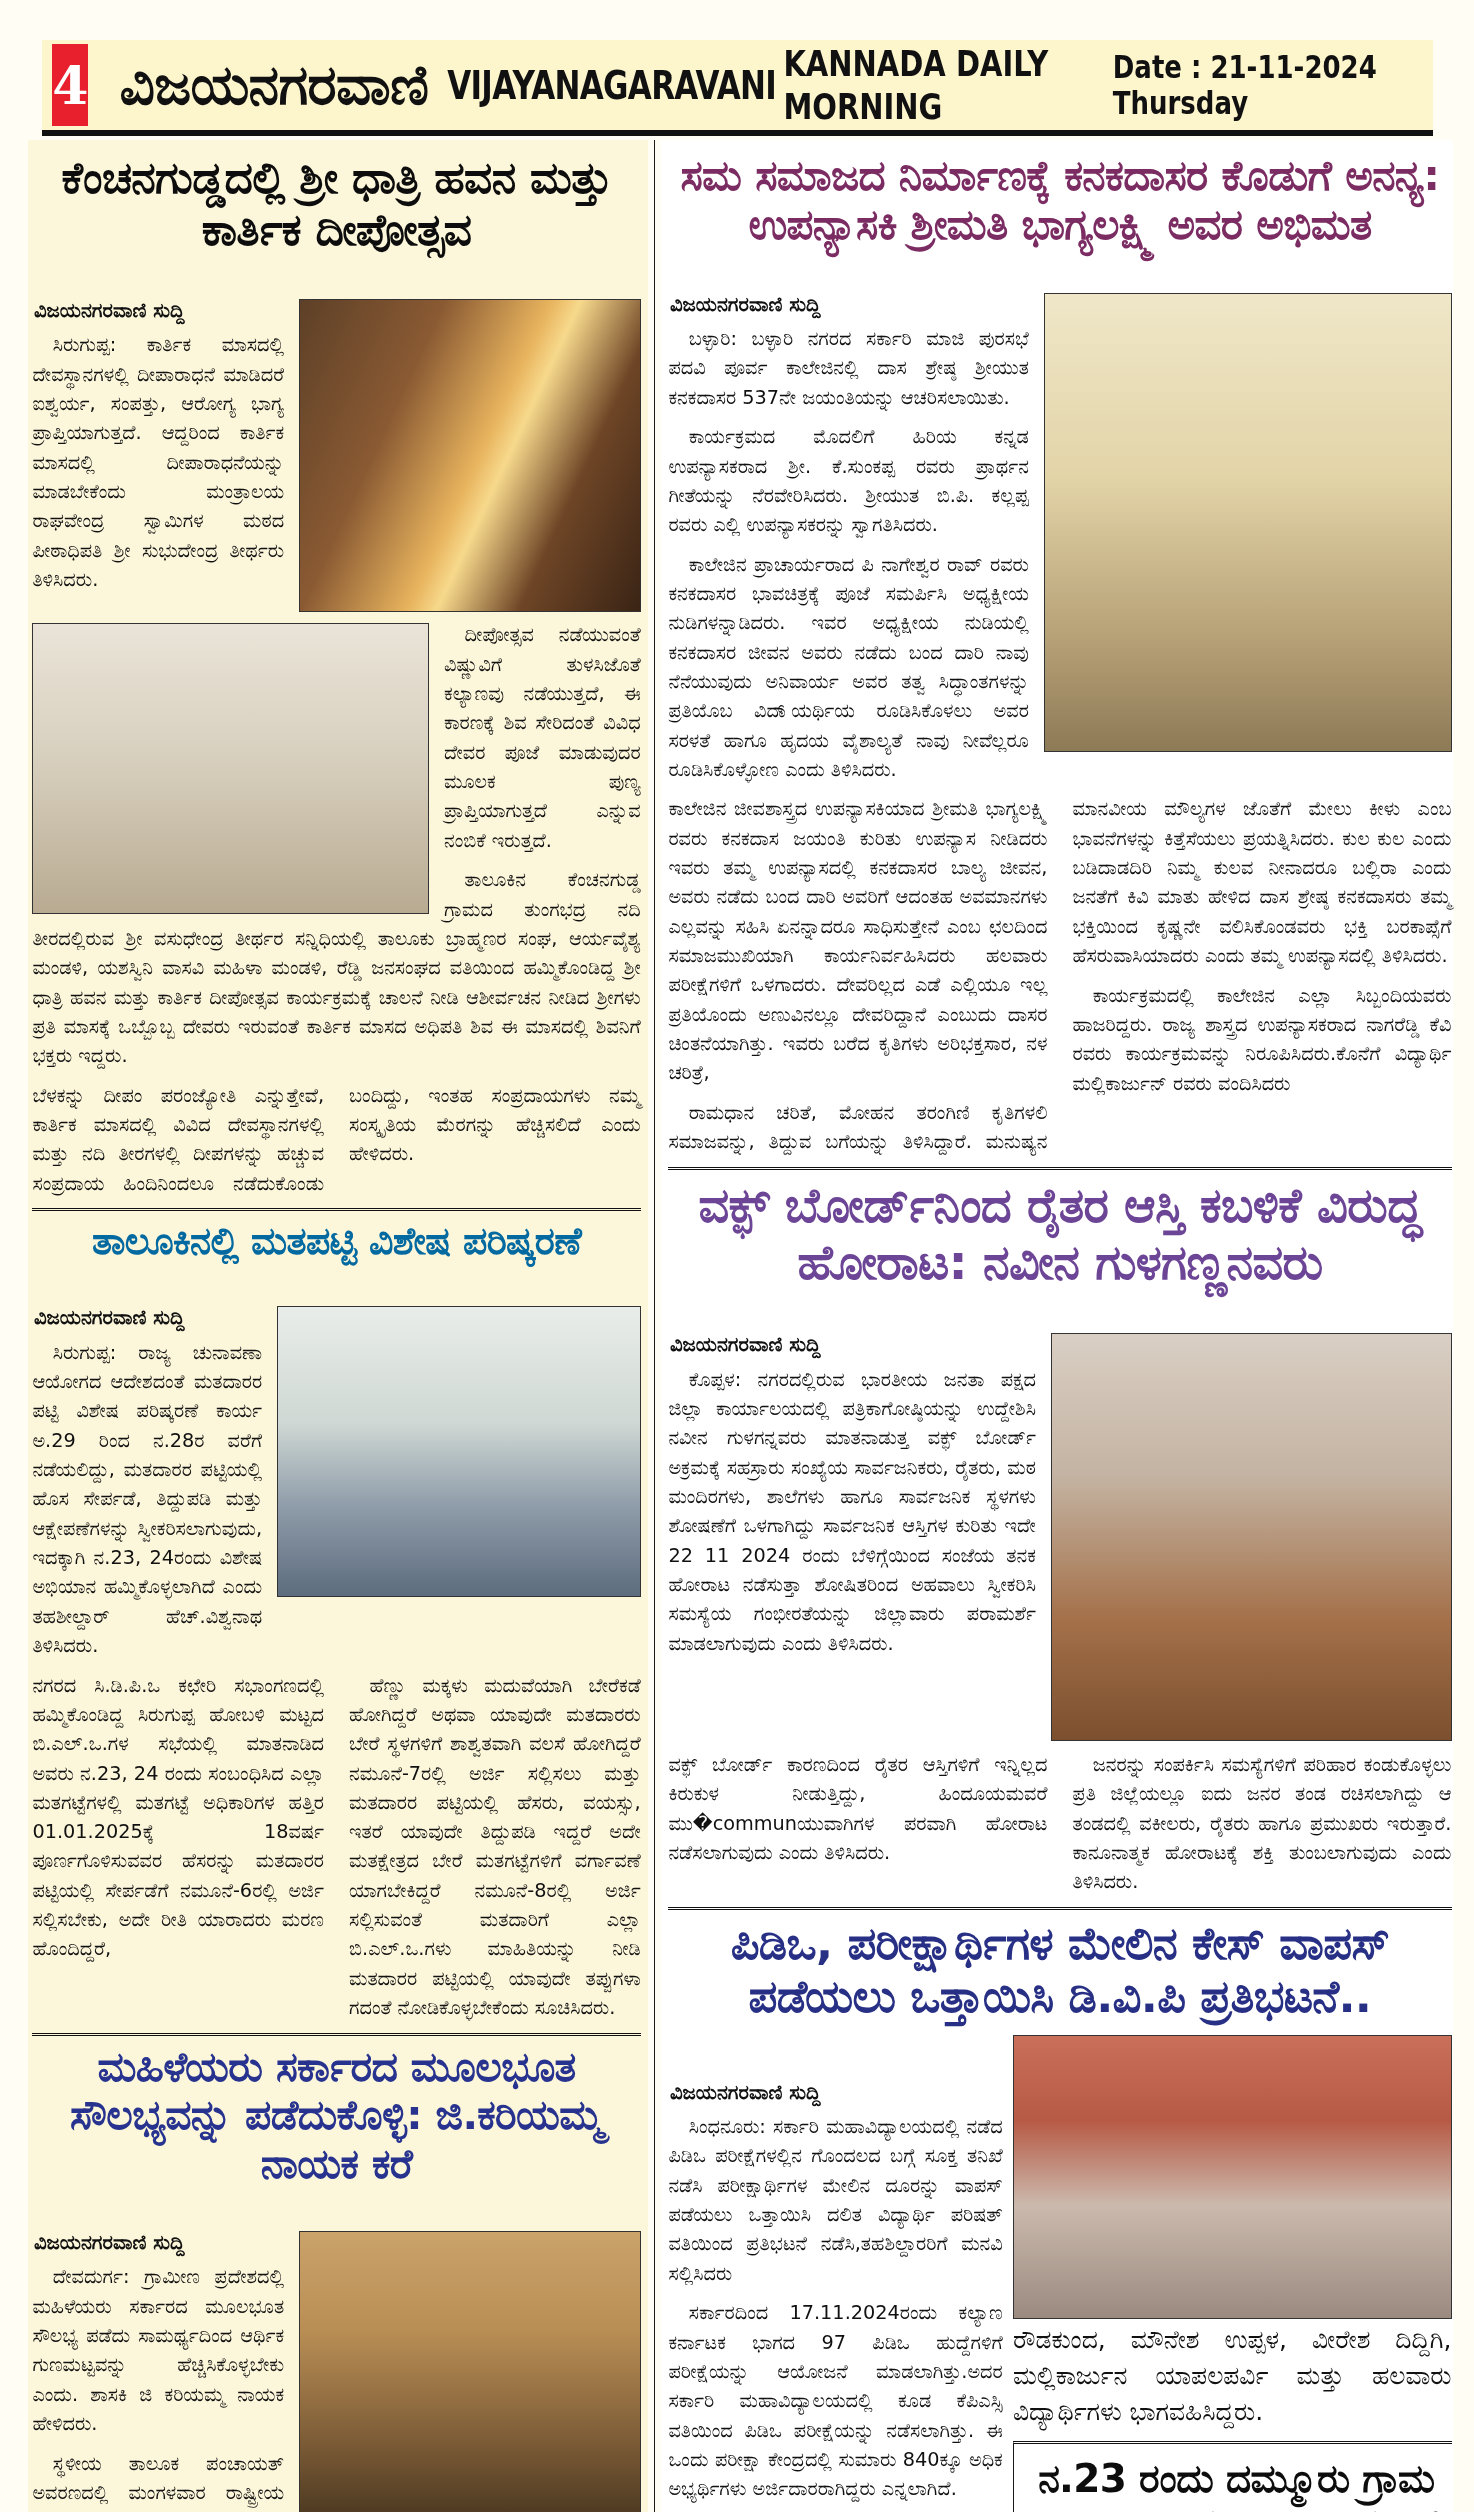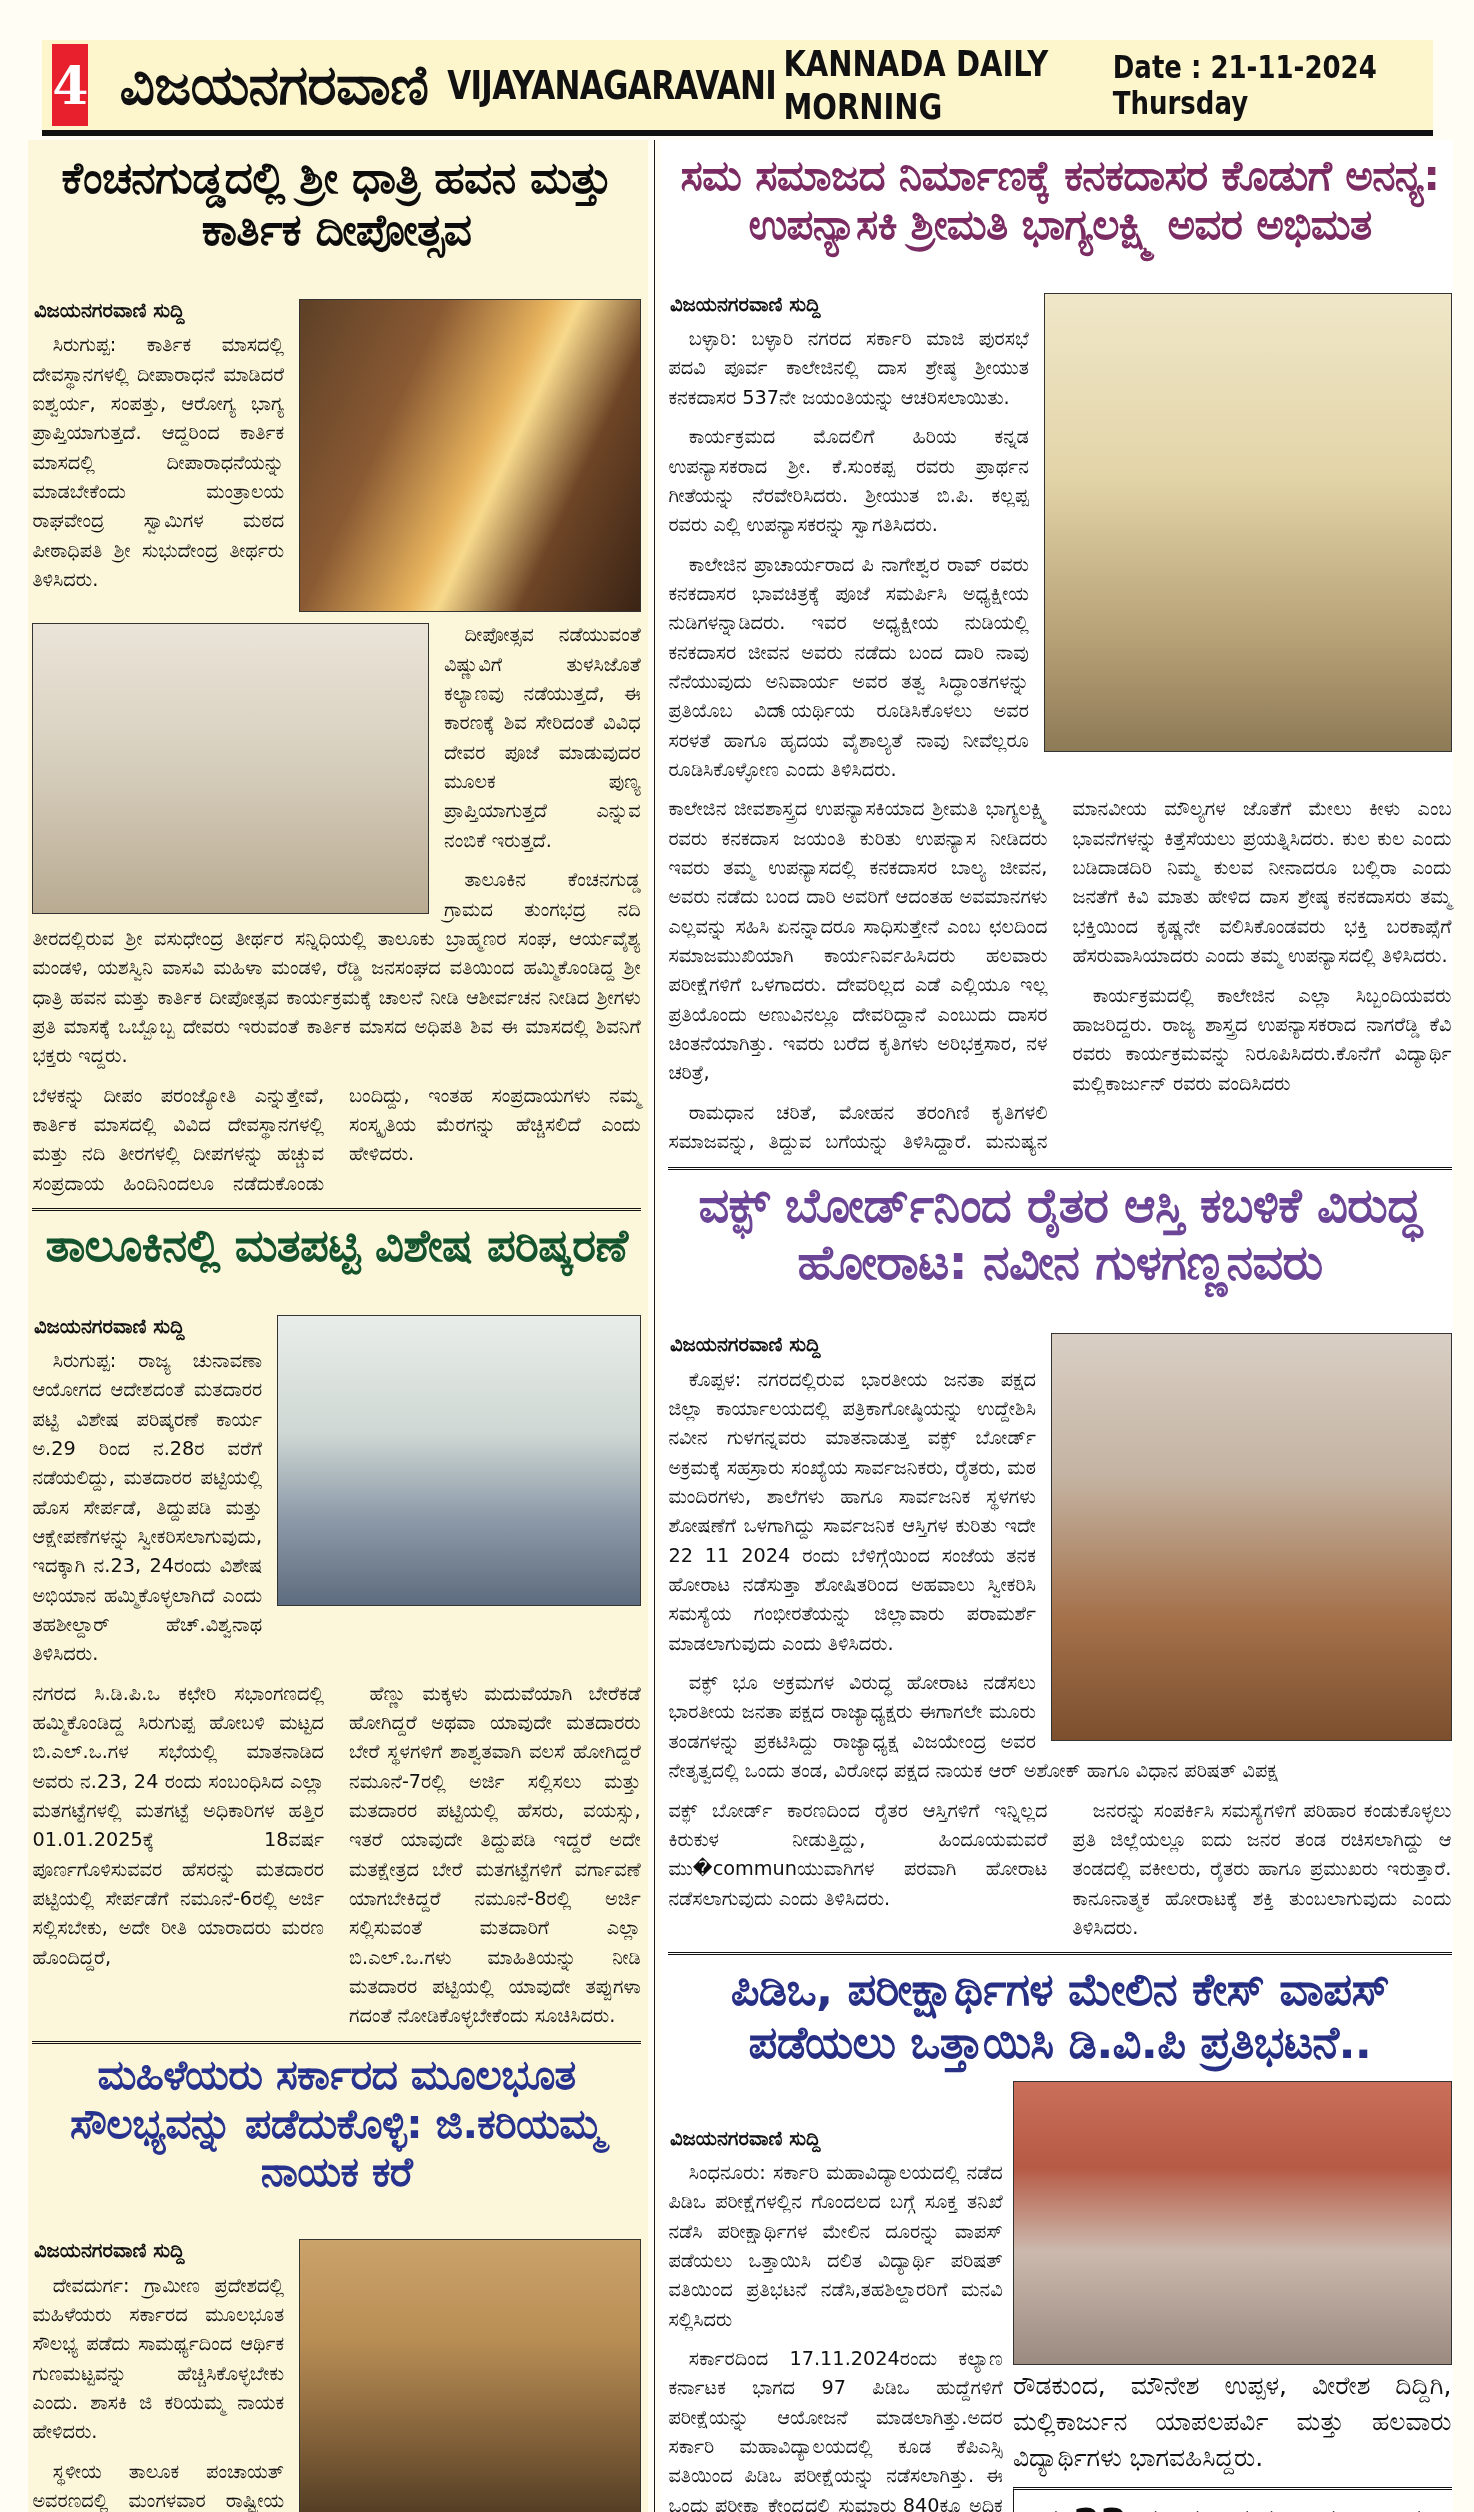--- a/index.html
+++ b/index.html
@@ -15,21 +15,21 @@
   .mast-date{margin-left:auto;font-size:26px;font-weight:800;transform:scaleY(1.2);}
 
   
   .main{display:flex;margin:4.4px 22px 0 28px;}
   .region-left{width:620px;background:#fcf6da;padding:4.4px 7.3px 0 4.4px;box-sizing:border-box;}
   .vrule{width:1.5px;background:#1a1a1a;margin:0 5.8px;}
   .region-right{flex:1;background:#ffffff;padding:2.9px 1.5px 0 7.3px;box-sizing:border-box;}
 
   .headline{font-weight:800;text-align:center;line-height:1.18;margin:7.3px 1.5px 11.7px 1.5px;letter-spacing:-0.7px;}
   .h-l1{font-size:44px;color:#0d0d0d;}
-  .h-l2{font-size:45px;color:#14532d;}
+  .h-l2{font-size:38px;color:#0369a1;}
   .h-l3{font-size:41px;color:#27338f;}
   .h-r1{font-size:42px;color:#7b2c62;}
   .h-r2{font-size:48px;color:#6c4596;}
   .h-r3{font-size:45px;color:#283085;}
   .h-box{font-size:39px;color:#0d0d0d;}
 
   .byline{font-weight:800;font-size:19.7px;margin:2.9px 0 4.4px 1.5px;}
   .body-text{font-size:19.3px;line-height:1.52;text-align:justify;margin-top:40px;}
   .body-text p{margin:0 0 10.2px 0;text-indent:20.4px;}
   .body-text p:first-child{text-indent:0;}
@@ -148,21 +148,20 @@
       </div>
 
       <div class="divider"></div>
 
       <div>
         <div class="headline h-r2">ವಕ್ಫ್ ಬೋರ್ಡ್‌ನಿಂದ ರೈತರ ಆಸ್ತಿ ಕಬಳಿಕೆ ವಿರುದ್ಧ ಹೋರಾಟ: ನವೀನ ಗುಳಗಣ್ಣನವರು</div>
         <div class="body-text">
           <div class="photo ph-float-right scene-pressconf" style="width:401px;height:408px;"></div>
           <div class="byline">ವಿಜಯನಗರವಾಣಿ ಸುದ್ದಿ</div>
           <p>ಕೊಪ್ಪಳ: ನಗರದಲ್ಲಿರುವ ಭಾರತೀಯ ಜನತಾ ಪಕ್ಷದ ಜಿಲ್ಲಾ ಕಾರ್ಯಾಲಯದಲ್ಲಿ ಪತ್ರಿಕಾಗೋಷ್ಠಿಯನ್ನು ಉದ್ದೇಶಿಸಿ ನವೀನ ಗುಳಗನ್ನವರು ಮಾತನಾಡುತ್ತ ವಕ್ಫ್ ಬೋರ್ಡ್ ಅಕ್ರಮಕ್ಕೆ ಸಹಸ್ರಾರು ಸಂಖ್ಯೆಯ ಸಾರ್ವಜನಿಕರು, ರೈತರು, ಮಠ ಮಂದಿರಗಳು, ಶಾಲೆಗಳು ಹಾಗೂ ಸಾರ್ವಜನಿಕ ಸ್ಥಳಗಳು ಶೋಷಣೆಗೆ ಒಳಗಾಗಿದ್ದು ಸಾರ್ವಜನಿಕ ಆಸ್ತಿಗಳ ಕುರಿತು ಇದೇ 22 11 2024 ರಂದು ಬೆಳಿಗ್ಗೆಯಿಂದ ಸಂಜೆಯ ತನಕ ಹೋರಾಟ ನಡೆಸುತ್ತಾ ಶೋಷಿತರಿಂದ ಅಹವಾಲು ಸ್ವೀಕರಿಸಿ ಸಮಸ್ಯೆಯ ಗಂಭೀರತೆಯನ್ನು ಜಿಲ್ಲಾವಾರು ಪರಾಮರ್ಶೆ ಮಾಡಲಾಗುವುದು ಎಂದು ತಿಳಿಸಿದರು.</p>
-          <p>ವಕ್ಫ್ ಭೂ ಅಕ್ರಮಗಳ ವಿರುದ್ಧ ಹೋರಾಟ ನಡೆಸಲು ಭಾರತೀಯ ಜನತಾ ಪಕ್ಷದ ರಾಜ್ಯಾಧ್ಯಕ್ಷರು ಈಗಾಗಲೇ ಮೂರು ತಂಡಗಳನ್ನು ಪ್ರಕಟಿಸಿದ್ದು ರಾಜ್ಯಾಧ್ಯಕ್ಷ ವಿಜಯೇಂದ್ರ ಅವರ ನೇತೃತ್ವದಲ್ಲಿ ಒಂದು ತಂಡ, ವಿರೋಧ ಪಕ್ಷದ ನಾಯಕ ಆರ್ ಅಶೋಕ್ ಹಾಗೂ ವಿಧಾನ ಪರಿಷತ್ ವಿಪಕ್ಷ</p>
           <div class="clear"></div>
           <div class="twocol">
             <p>ವಕ್ಫ್ ಬೋರ್ಡ್ ಕಾರಣದಿಂದ ರೈತರ ಆಸ್ತಿಗಳಿಗೆ ಇನ್ನಿಲ್ಲದ ಕಿರುಕುಳ ನೀಡುತ್ತಿದ್ದು, ಹಿಂದೂಯಮವರೆ ಮು�communಯುವಾಗಿಗಳ ಪರವಾಗಿ ಹೋರಾಟ ನಡೆಸಲಾಗುವುದು ಎಂದು ತಿಳಿಸಿದರು.</p>
             <p>ಜನರನ್ನು ಸಂಪರ್ಕಿಸಿ ಸಮಸ್ಯೆಗಳಿಗೆ ಪರಿಹಾರ ಕಂಡುಕೊಳ್ಳಲು ಪ್ರತಿ ಜಿಲ್ಲೆಯಲ್ಲೂ ಐದು ಜನರ ತಂಡ ರಚಿಸಲಾಗಿದ್ದು ಆ ತಂಡದಲ್ಲಿ ವಕೀಲರು, ರೈತರು ಹಾಗೂ ಪ್ರಮುಖರು ಇರುತ್ತಾರೆ. ಕಾನೂನಾತ್ಮಕ ಹೋರಾಟಕ್ಕೆ ಶಕ್ತಿ ತುಂಬಲಾಗುವುದು ಎಂದು ತಿಳಿಸಿದರು.</p>
           </div>
         </div>
       </div>
 
       <div class="divider"></div>
 

